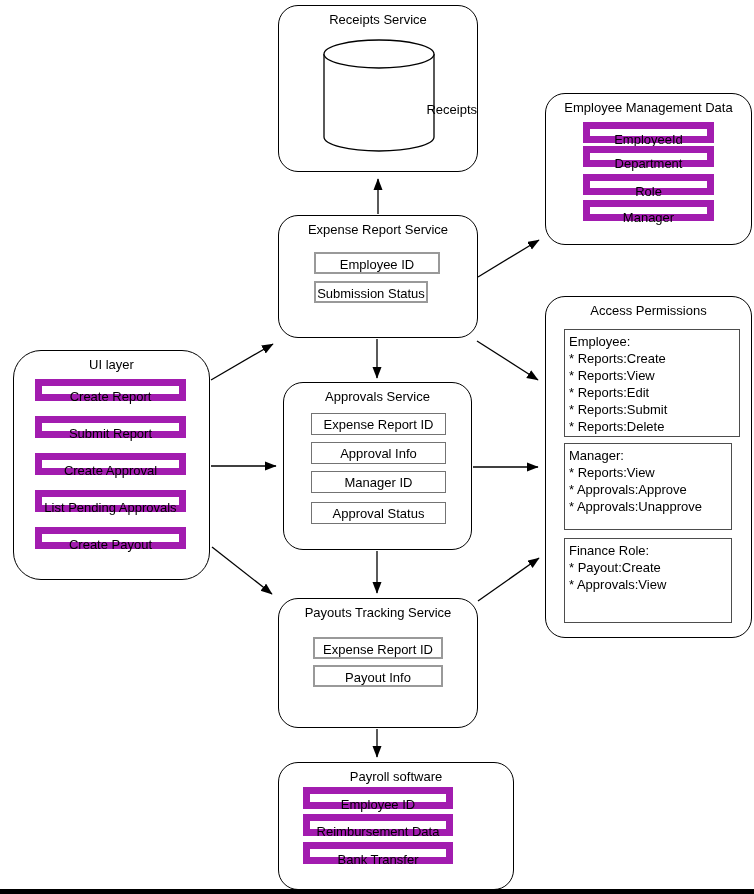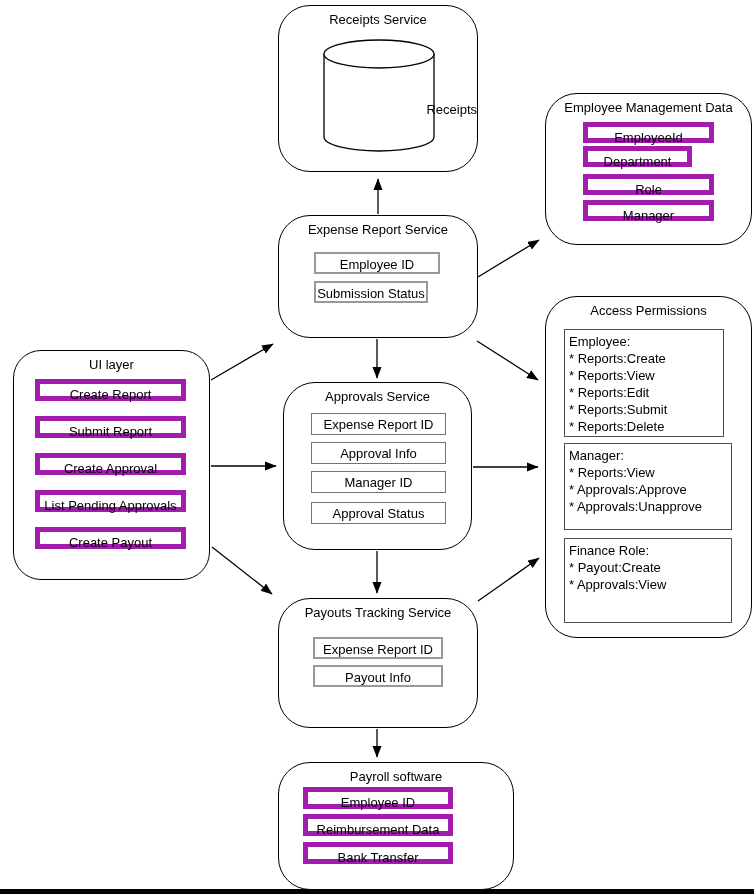--- a/index.html
+++ b/index.html
@@ -1,29 +1,29 @@
 <!DOCTYPE html>
 <html><head>
 <meta charset="utf-8">
 <style>
   html,body{margin:0;padding:0;background:#ffffff;}
   .canvas{
     position:relative;width:754px;height:894px;background:#ffffff;overflow:hidden;
     font-family:"Liberation Sans","DejaVu Sans",sans-serif;color:#000;font-size:13px;
   }
   .node{
-    position:absolute;border:1px solid #000;border-radius:32px;background:#fff;box-sizing:border-box;
+    position:absolute;border:1px solid #000;border-radius:20px;background:#fff;box-sizing:border-box;
   }
   .node.big-round{border-radius:28px;}
   .node-title{
     position:absolute;top:6px;left:0;width:100%;text-align:center;font-size:13px;white-space:nowrap;
   }
   .field{
     position:absolute;height:22px;line-height:22px;text-align:center;background:#fff;
-    border:5px solid #a21caf;box-sizing:border-box;white-space:nowrap;overflow:visible;font-size:13px;
+    border:7px solid #a21caf;box-sizing:border-box;white-space:nowrap;overflow:visible;font-size:13px;
   }
   .field.gray{border:2px solid #999999;}
   .field.mid{border:1px solid #737373;}
   .perm-group{
     position:absolute;border:1px solid #4d4d4d;background:#fff;box-sizing:border-box;
     padding:3px 4px;font-size:13px;line-height:17px;white-space:pre-line;text-align:left;
   }
   .edges{position:absolute;left:0;top:0;pointer-events:none;}
   .cyl{position:absolute;}
   .cyl-label{position:absolute;left:0;width:100%;text-align:right;}
@@ -39,21 +39,21 @@
     <svg class="cyl" style="left:44px;top:32px;" width="112" height="118" viewBox="0 0 112 118">
       <path d="M1,16 L1,99 A55,14 0 0 0 111,99 L111,16" fill="#ffffff" stroke="#000000" stroke-width="1.3"></path>
       <ellipse cx="56" cy="16" rx="55" ry="14" fill="#ffffff" stroke="#000000" stroke-width="1.3"></ellipse>
     </svg>
     <div class="cyl-label" style="top:96px;">Receipts</div>
   </div>
 
   <div class="node" style="left:545px;top:93px;width:207px;height:152px;">
     <div class="node-title">Employee Management Data</div>
     <div class="field" style="left:37px;top:28px;width:131px;height:21px;line-height:21px;">EmployeeId</div>
-    <div class="field" style="left:37px;top:52px;width:109px;height:21px;line-height:21px;">Department</div>
+    <div class="field" style="left:37px;top:52px;width:131px;height:21px;line-height:21px;">Department</div>
     <div class="field" style="left:37px;top:80px;width:131px;height:21px;line-height:21px;">Role</div>
     <div class="field" style="left:37px;top:106px;width:131px;height:21px;line-height:21px;">Manager</div>
   </div>
 
   <div class="node" style="left:278px;top:215px;width:200px;height:123px;">
     <div class="node-title">Expense Report Service</div>
     <div class="field gray" style="left:35px;top:36px;width:126px;">Employee ID</div>
     <div class="field gray" style="left:35px;top:65px;width:114px;">Submission Status</div>
   </div>
 
@@ -69,21 +69,21 @@
   <div class="node" style="left:283px;top:382px;width:189px;height:168px;">
     <div class="node-title">Approvals Service</div>
     <div class="field mid" style="left:27px;top:30px;width:135px;">Expense Report ID</div>
     <div class="field mid" style="left:27px;top:59px;width:135px;">Approval Info</div>
     <div class="field mid" style="left:27px;top:119px;width:135px;">Approval Status</div>
     <div class="field mid" style="left:27px;top:88px;width:135px;">Manager ID</div>
   </div>
 
   <div class="node" style="left:545px;top:296px;width:207px;height:342px;">
     <div class="node-title">Access Permissions</div>
-    <div class="perm-group" style="left:18px;top:32px;width:160px;height:108px;">Employee:
+    <div class="perm-group" style="left:18px;top:32px;width:176px;height:108px;">Employee:
 * Reports:Create
 * Reports:View
 * Reports:Edit
 * Reports:Submit
 * Reports:Delete</div>
     <div class="perm-group" style="left:18px;top:146px;width:168px;height:87px;">Manager:
 * Reports:View
 * Approvals:Approve
 * Approvals:Unapprove</div>
     <div class="perm-group" style="left:18px;top:241px;width:168px;height:85px;">Finance Role:

